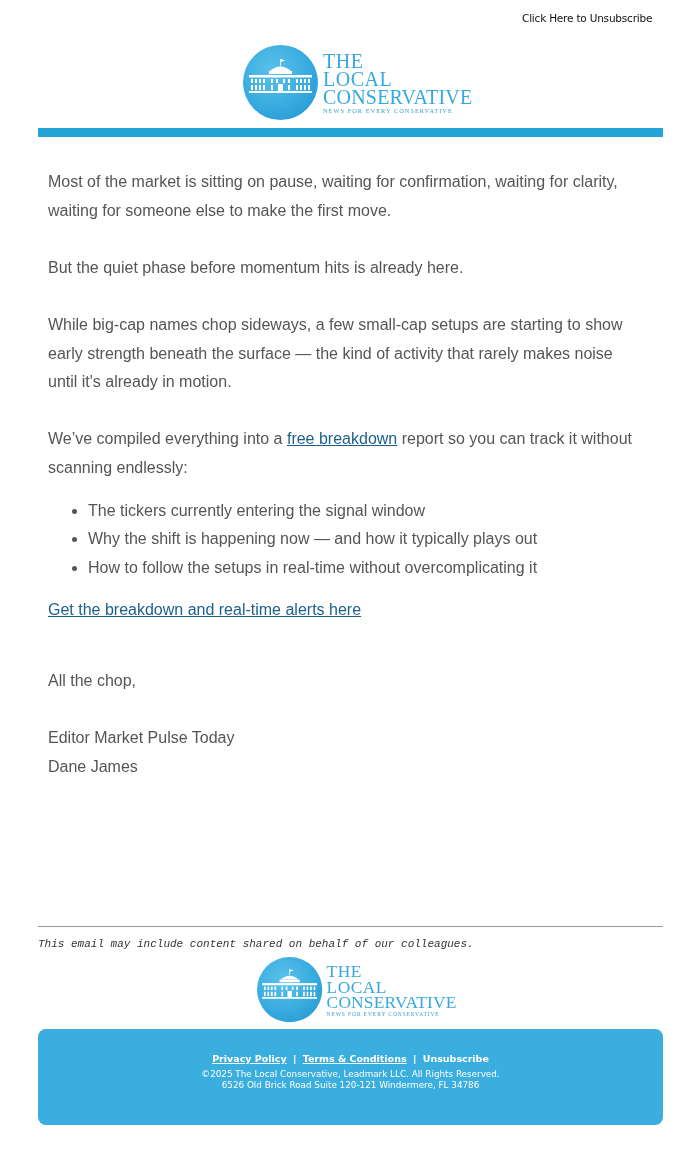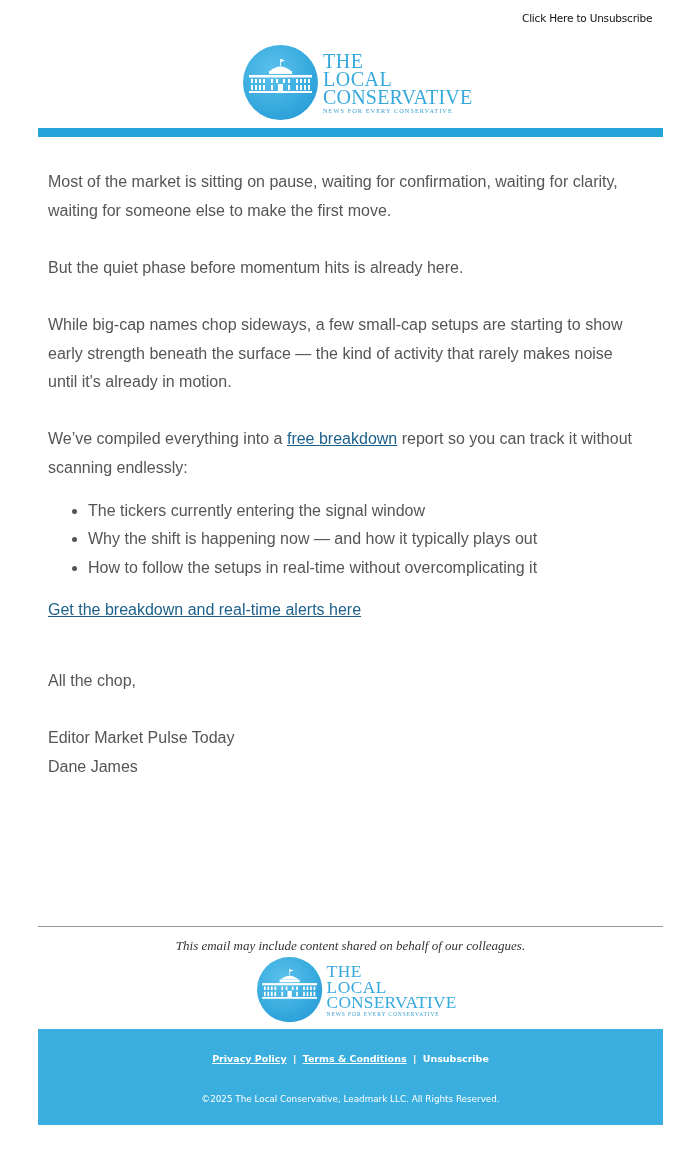--- a/index.html
+++ b/index.html
@@ -35,33 +35,33 @@
   }
   .content p { margin-bottom: 28.6px; }
   .content a { color: #1b5f8a; font-weight: normal; text-decoration: underline; }
   .content ul { margin: 2px 0 14px 40px; list-style: disc; }
   .content li { line-height: 28.6px; }
   .content .cta { margin-top: 0px; margin-bottom: 42px; }
   .content .sig p { margin-bottom: 0; }
 
   .foot-rule { position: absolute; top: 926px; left: 38px; width: 625px; height: 1px; background: #9a9a9a; }
   .foot-note {
-    position: absolute; top: 938px; left: 38px; width: 625px; text-align: center;
-    font-family: Liberation Serif, serif; font-style: italic; font-size: 13px; color: #333;
+    position: absolute; top: 938px; left: 38px; width: 625px; 
+    font-family: Liberation Mono, monospace; font-style: italic; font-size: 11px; color: #333;
   }
 
   .footer-band {
     position: absolute; top: 1029px; left: 38px; width: 625px; height: 96px; background: #3aaede;
-    text-align: center; color: #ffffff; font-family: "DejaVu Sans", sans-serif;
+    text-align: center; color: #ffffff; font-family: "DejaVu Sans", sans-serif; border-radius: 8px;
   }
   .footer-links { margin-top: 24px; font-size: 9.5px; font-weight: bold; }
   .footer-links a { color: #ffffff; text-decoration: underline; }
   .footer-links .sep { margin: 0 3px; }
   .footer-links .unsub { text-decoration: none; color: #ffffff; }
-  .footer-copy { margin-top: 30px; font-size: 8.8px; line-height: 11px; }
+  .footer-copy { margin-top: 5px; font-size: 8.8px; line-height: 11px; }
 </style>
 </head>
 <body>
 
 <a class="unsub-top" href="#">Click Here to Unsubscribe</a>
 
 <div class="logo logo-top">
   <div class="logo-circle">
     <svg width="75" height="75" viewBox="0 0 75 75">
       <g fill="#ffffff">
@@ -183,14 +183,15 @@
 <div class="footer-band">
   <div class="footer-links">
     <a href="#">Privacy Policy</a>
     <span class="sep">|</span>
     <a href="#">Terms &amp; Conditions</a>
     <span class="sep">|</span>
     <a href="#" class="unsub">Unsubscribe</a>
   </div>
   <div class="footer-copy">
     <div>©2025 The Local Conservative, Leadmark LLC. All Rights Reserved.</div>
+    <div>6526 Old Brick Road Suite 120-121 Windermere, FL 34786</div>
   </div>
 </div>
 
 </body></html>

